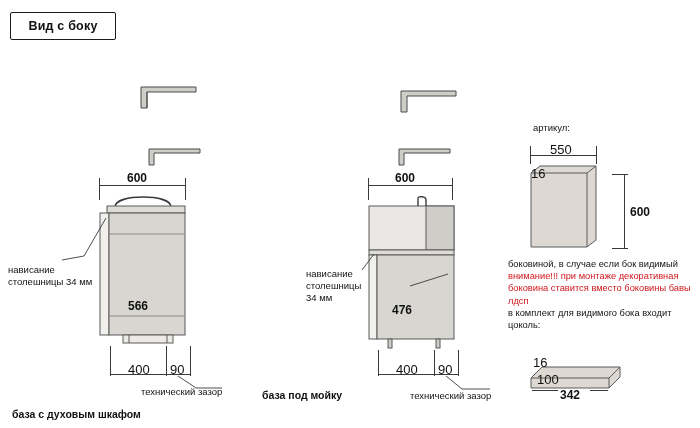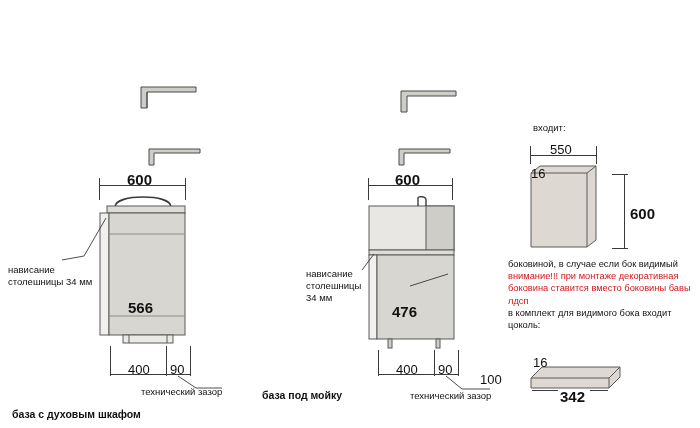--- a/index.html
+++ b/index.html
@@ -39,21 +39,21 @@
     font-size: 10.5px;
     font-weight: bold;
     line-height: 13px;
     white-space: pre-line;
   }
   .dim {
     font-size: 13px;
     color: #111;
   }
   .dimb {
-    font-size: 15px;
+    font-size: 12px;
     font-weight: bold;
     color: #111;
   }
   .lineH {
     height: 0;
     border-top: 1px solid #3a3a3a;
   }
   .lineV {
     width: 0;
     border-left: 1px solid #3a3a3a;
@@ -62,20 +62,23 @@
     font-size: 9.3px;
     line-height: 12.2px;
   }
   svg { display:block; overflow: visible; }
 </style>
 </head>
 <body>
 
 <div id="canvas">
 
+  <div class="abs ttl">
+    <span>Вид с боку</span>
+  </div>
 
   <div class="abs" style="left:140px; top:86px;">
     <svg width="62" height="24" viewBox="0 0 62 24">
       <path d="M1,1 L56,1 L56,6 L7,6 L7,22 L1,22 Z" fill="#cfcdc8" stroke="#4a4a4a" stroke-width="1"></path>
       <path d="M7,6 L7,22" stroke="#4a4a4a" stroke-width="1"></path>
     </svg>
   </div>
   <div class="abs" style="left:148px; top:148px;">
     <svg width="56" height="20" viewBox="0 0 56 20">
       <path d="M1,1 L52,1 L52,5 L6,5 L6,17 L1,17 Z" fill="#cfcdc8" stroke="#4a4a4a" stroke-width="1"></path>
@@ -197,21 +200,21 @@
 
   <div class="abs cap" style="left:410px; top:390px; width:100px;">технический зазор</div>
   <div class="abs" style="left:446px; top:374px;">
     <svg width="44" height="18" viewBox="0 0 44 18">
       <path d="M0,2 L16,15 L44,15" fill="none" stroke="#3a3a3a" stroke-width="0.9"></path>
     </svg>
   </div>
 
   <div class="abs cap-b" style="left:262px; top:389px;">база под мойку</div>
 
-  <div class="abs cap" style="left:533px; top:122px;">входит:</div>
+  <div class="abs cap" style="left:533px; top:122px;">артикул:</div>
 
   <div class="abs lineV" style="left:530px; top:146px; height:18px;"></div>
   <div class="abs lineV" style="left:596px; top:146px; height:18px;"></div>
   <div class="abs lineH" style="left:530px; top:155px; width:66px;"></div>
   <div class="abs dim" style="left:550px; top:142px;">550</div>
 
   <div class="abs" style="left:530px; top:165px;">
     <svg width="68" height="90" viewBox="0 0 68 90">
       <path d="M1,8 L10,1 L66,1 L66,75 L57,82 L1,82 Z" fill="#ddd9d2" stroke="#5a5a5a" stroke-width="1"></path>
       <path d="M1,8 L57,8 L57,82" fill="none" stroke="#5a5a5a" stroke-width="1"></path>
@@ -233,18 +236,18 @@
   </div>
 
   <div class="abs" style="left:530px; top:366px;">
     <svg width="92" height="26" viewBox="0 0 92 26">
       <path d="M1,12 L12,1 L90,1 L90,11 L79,22 L1,22 Z" fill="#ddd9d2" stroke="#5a5a5a" stroke-width="1"></path>
       <path d="M1,12 L79,12 L79,22" fill="none" stroke="#5a5a5a" stroke-width="1"></path>
       <path d="M79,12 L90,1" fill="none" stroke="#5a5a5a" stroke-width="1"></path>
     </svg>
   </div>
   <div class="abs dim" style="left:533px; top:355px;">16</div>
-  <div class="abs dim" style="left:480px; top:372px;">100</div>
+  <div class="abs dim" style="left:537px; top:372px;">100</div>
   <div class="abs dimb" style="left:560px; top:388px;">342</div>
   <div class="abs lineH" style="left:532px; top:390px; width:26px;"></div>
   <div class="abs lineH" style="left:590px; top:390px; width:18px;"></div>
 
 </div>
 
 </body></html>

